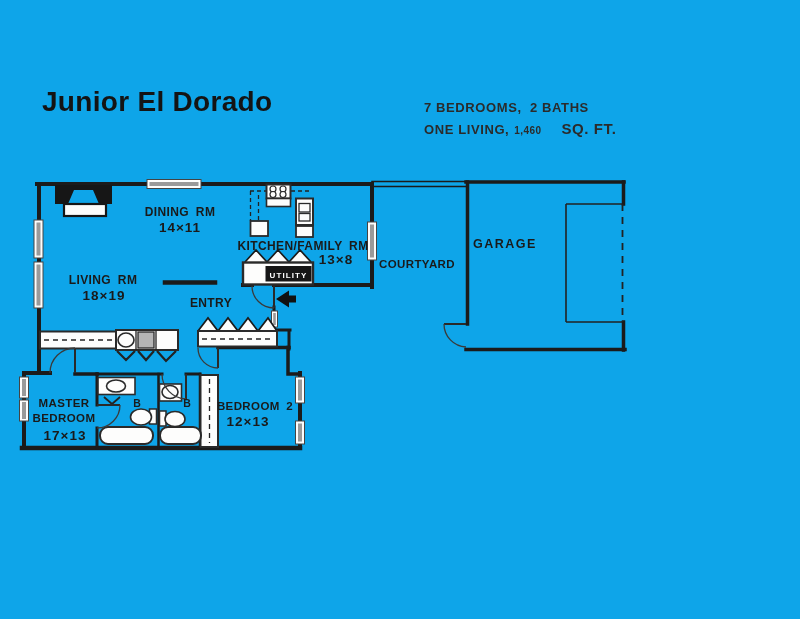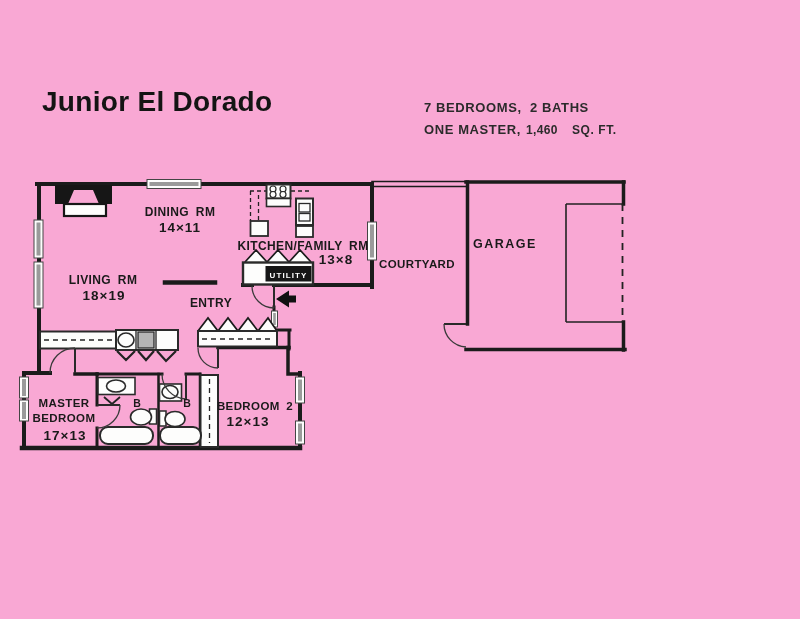--- a/index.html
+++ b/index.html
@@ -1,37 +1,37 @@
 <!DOCTYPE html>
 <html><head>
 <meta charset="utf-8">
 <style>
   html,body{margin:0;padding:0;background:#e8e8e8;}
   .page{
     position:relative;
     width:800px;height:619px;
-    background:#f9a8d4;
+    background:#0ea5e9;
     font-family:"Liberation Sans", sans-serif;
     overflow:hidden;
     margin:0 auto;
   }
   .title{
     position:absolute;left:42px;top:86px;
     font-size:28px;font-weight:bold;color:#141414;
     letter-spacing:.3px;
   }
   .specs{
     position:absolute;left:424px;top:96px;
     color:#2b2b2b;font-weight:bold;
   }
   .specs .row{line-height:21px;white-space:pre;}
   .specs .s1{font-size:13px;letter-spacing:.6px;}
   .specs .prefix{font-size:13px;letter-spacing:.6px;}
-  .specs .area{font-size:12px;letter-spacing:.4px;margin:0 14px 0 5px;}
-  .specs .unit{font-size:12px;letter-spacing:.6px;}
+  .specs .area{font-size:10px;letter-spacing:.4px;margin:0 20px 0 5px;}
+  .specs .unit{font-size:15px;letter-spacing:.6px;}
   svg text{
     font-family:"Liberation Sans", sans-serif;
     fill:#1a1a1a;font-weight:bold;
   }
   .lbl{font-size:12px;letter-spacing:.4px;word-spacing:3px;}
   .dims{font-size:13.5px;letter-spacing:1px;}
   .blbl{font-size:10.5px;}
   .utext{font-size:8px;fill:#ffffff;letter-spacing:1.1px;}
   .wall{stroke:#1b1b1b;fill:none;stroke-linecap:square;}
   .thin{stroke:#222;fill:none;}
@@ -41,21 +41,21 @@
 </style>
 </head>
 <body>
 
 <div class="page">
 
   <div class="title">Junior El Dorado</div>
 
   <div class="specs">
     <div class="row"><span class="s1">7 BEDROOMS,  2 BATHS</span></div>
-    <div class="row"><span class="prefix">ONE MASTER,</span><span class="area">1,460</span><span class="unit">SQ. FT.</span></div>
+    <div class="row"><span class="prefix">ONE LIVING,</span><span class="area">1,460</span><span class="unit">SQ. FT.</span></div>
   </div>
 
   <svg width="800" height="619" viewBox="0 0 800 619">
 
     <g>
 
       <path class="wall" stroke-width="4" d="M37 184 L372 184"></path>
 
       <path class="wall" stroke-width="1.6" d="M372 181.5 L466 181.5 M372 186.5 L466 186.5"></path>
 

